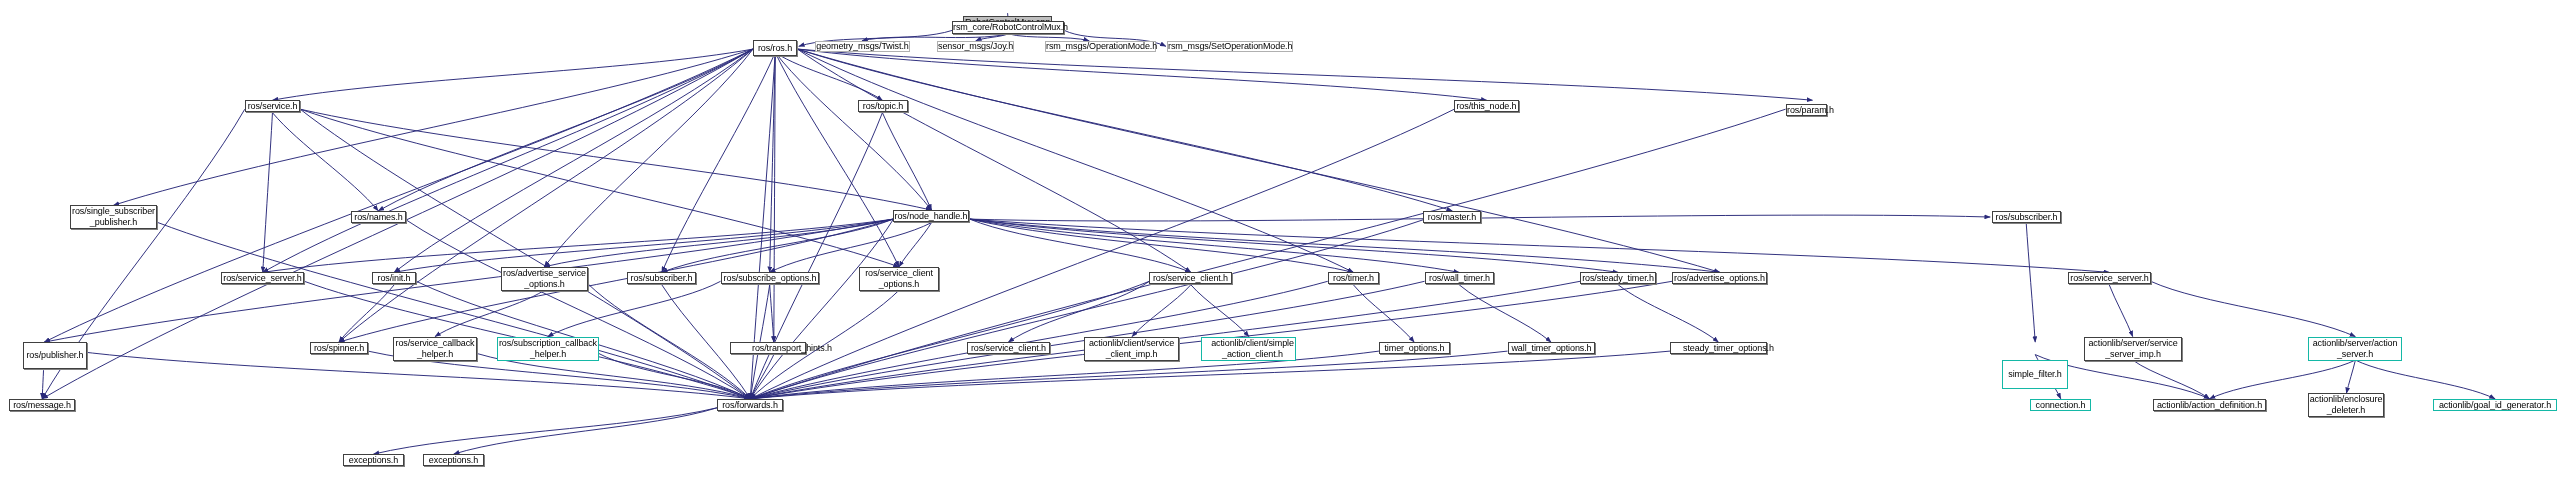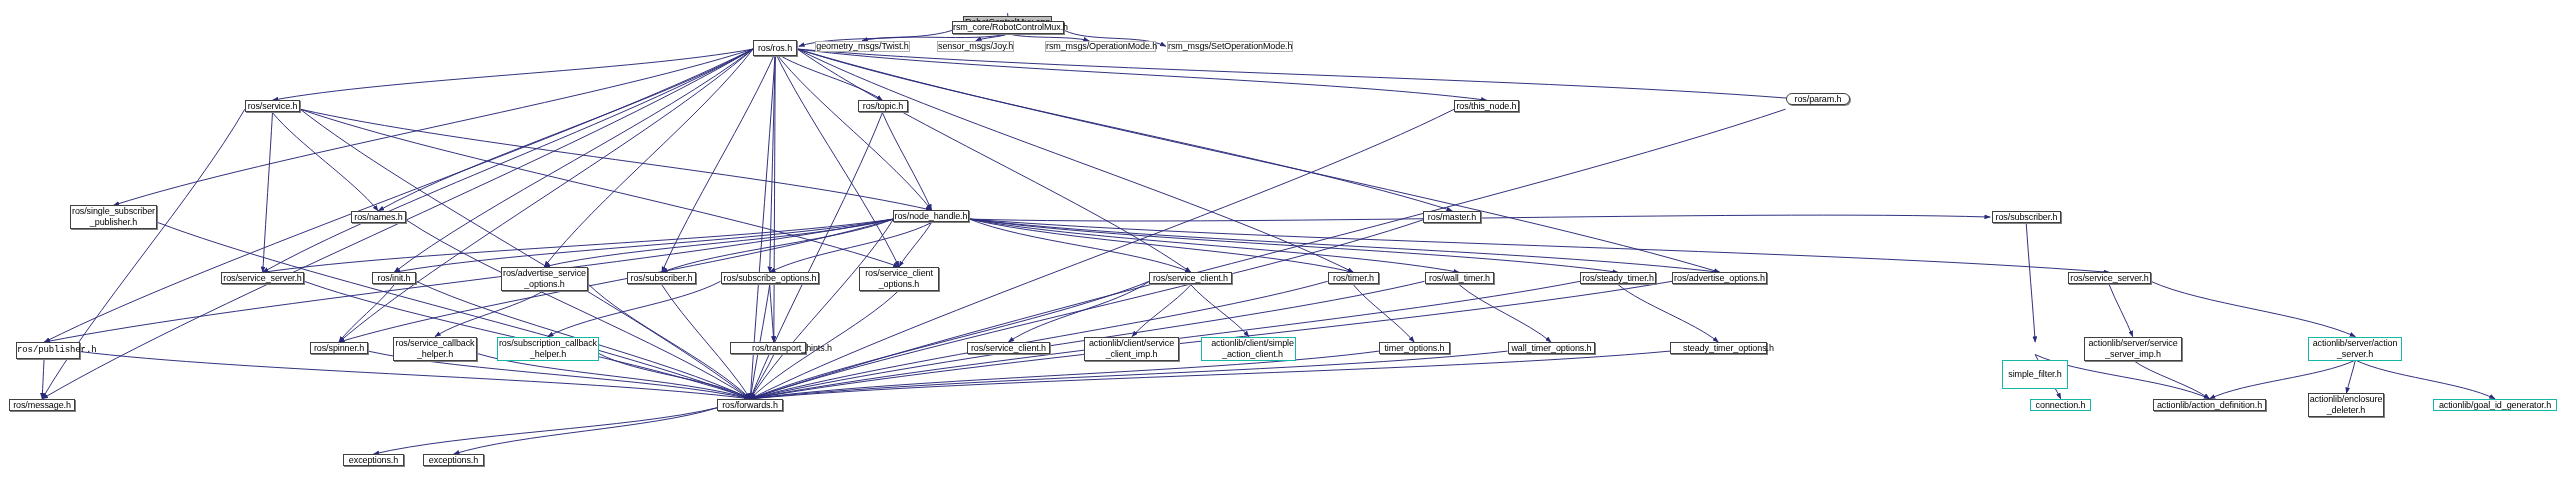--- a/index.html
+++ b/index.html
@@ -160,42 +160,42 @@
 <div class="gnode root" style="left: 963px; top: 16px; width: 89px; height: 12.4px;"><span>RobotControlMux.cpp</span></div>
     <div class="gnode solid" style="left: 952px; top: 21.4px; width: 112px; height: 12.4px;"><span>rsm_core/RobotControlMux.h</span></div>
     <div class="gnode solid" style="left: 753px; top: 40px; width: 44px; height: 16px;"><span>ros/ros.h</span></div>
     <div class="gnode plain" style="left: 815px; top: 41px; width: 95px; height: 11px;"><span>geometry_msgs/Twist.h</span></div>
     <div class="gnode plain" style="left: 937px; top: 41px; width: 77px; height: 11px;"><span>sensor_msgs/Joy.h</span></div>
     <div class="gnode plain" style="left: 1034px; top: 41px; width: 111px; height: 11px; margin-left: 11px;"><span>rsm_msgs/OperationMode.h</span></div>
     <div class="gnode plain" style="left: 1167px; top: 41px; width: 126px; height: 11px;"><span>rsm_msgs/SetOperationMode.h</span></div>
     <div class="gnode solid" style="left: 245px; top: 100px; width: 55px; height: 12.4px;"><span>ros/service.h</span></div>
     <div class="gnode solid" style="left: 858px; top: 100px; width: 50px; height: 12.4px;"><span>ros/topic.h</span></div>
     <div class="gnode solid" style="left: 1454px; top: 100px; width: 65px; height: 12.4px;"><span>ros/this_node.h</span></div>
-    <div class="gnode solid" style="left: 1786px; top: 93px; width: 64px; height: 12.4px; border-radius: 6px;"><span>ros/param.h</span></div>
+    <div class="gnode solid" style="left: 1786px; top: 104px; width: 41px; height: 12.4px;"><span>ros/param.h</span></div>
     <div class="gnode solid" style="left: 70px; top: 205px; width: 87px; height: 23.5px;"><span>ros/single_subscriber
 _publisher.h</span></div>
     <div class="gnode solid" style="left: 351px; top: 211px; width: 55px; height: 12.4px;"><span>ros/names.h</span></div>
     <div class="gnode solid" style="left: 893px; top: 210px; width: 76px; height: 12.4px;"><span>ros/node_handle.h</span></div>
     <div class="gnode solid" style="left: 1423px; top: 211px; width: 58px; height: 12.4px;"><span>ros/master.h</span></div>
     <div class="gnode solid" style="left: 1992px; top: 211px; width: 69px; height: 12.4px;"><span>ros/subscriber.h</span></div>
     <div class="gnode solid" style="left: 221px; top: 272px; width: 83px; height: 12.4px;"><span>ros/service_server.h</span></div>
     <div class="gnode solid" style="left: 372px; top: 272px; width: 44px; height: 12.4px;"><span>ros/init.h</span></div>
     <div class="gnode solid" style="left: 501px; top: 267px; width: 87px; height: 23.5px;"><span>ros/advertise_service
 _options.h</span></div>
     <div class="gnode solid" style="left: 627px; top: 272px; width: 69px; height: 12.4px;"><span>ros/subscriber.h</span></div>
     <div class="gnode solid" style="left: 721px; top: 272px; width: 98px; height: 12.4px;"><span>ros/subscribe_options.h</span></div>
     <div class="gnode solid" style="left: 859px; top: 267px; width: 80px; height: 23.5px;"><span>ros/service_client
 _options.h</span></div>
     <div class="gnode solid" style="left: 1149px; top: 272px; width: 83px; height: 12.4px;"><span>ros/service_client.h</span></div>
     <div class="gnode solid" style="left: 1328px; top: 272px; width: 51px; height: 12.4px;"><span>ros/timer.h</span></div>
     <div class="gnode solid" style="left: 1425px; top: 272px; width: 69px; height: 12.4px;"><span>ros/wall_timer.h</span></div>
     <div class="gnode solid" style="left: 1580px; top: 272px; width: 76px; height: 12.4px;"><span>ros/steady_timer.h</span></div>
     <div class="gnode solid" style="left: 1672px; top: 272px; width: 95px; height: 12.4px;"><span>ros/advertise_options.h</span></div>
     <div class="gnode solid" style="left: 2068px; top: 272px; width: 83px; height: 12.4px;"><span>ros/service_server.h</span></div>
-    <div class="gnode solid" style="left: 16px; top: 342px; width: 64px; height: 17px; font-family: Liberation Mono, monospace;"><span>ros/publisher.h</span></div>
+    <div class="gnode solid" style="left: 23px; top: 342px; width: 64px; height: 27px;"><span>ros/publisher.h</span></div>
     <div class="gnode solid" style="left: 310px; top: 342px; width: 58px; height: 12.4px;"><span>ros/spinner.h</span></div>
     <div class="gnode solid" style="left: 393px; top: 337px; width: 84px; height: 23.5px;"><span>ros/service_callback
 _helper.h</span></div>
     <div class="gnode red" style="left: 497px; top: 337px; width: 102px; height: 23.5px;"><span>ros/subscription_callback
 _helper.h</span></div>
     <div class="gnode solid" style="left: 730px; top: 342px; width: 76px; height: 12.4px; padding-left: 21px;"><span>ros/transport_hints.h</span></div>
     <div class="gnode solid" style="left: 967px; top: 342px; width: 83px; height: 12.4px;"><span>ros/service_client.h</span></div>
     <div class="gnode solid" style="left: 1084px; top: 337px; width: 95px; height: 23.5px;"><span>actionlib/client/service
 _client_imp.h</span></div>
     <div class="gnode red" style="left: 1201px; top: 337px; width: 95px; height: 23.5px; padding-left: 8px;"><span>actionlib/client/simple

